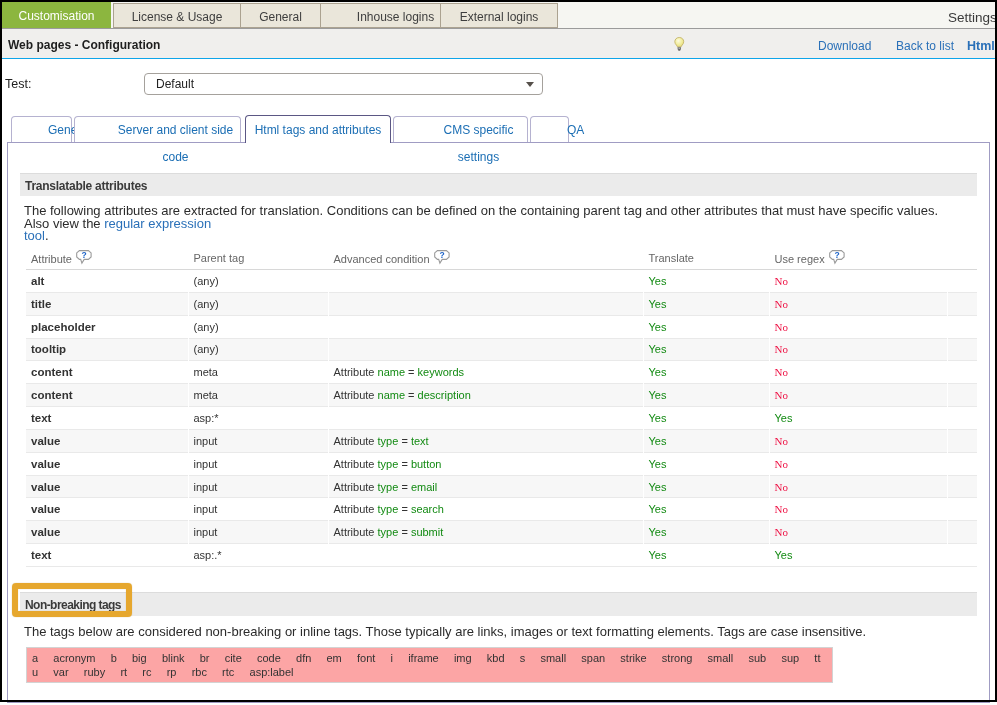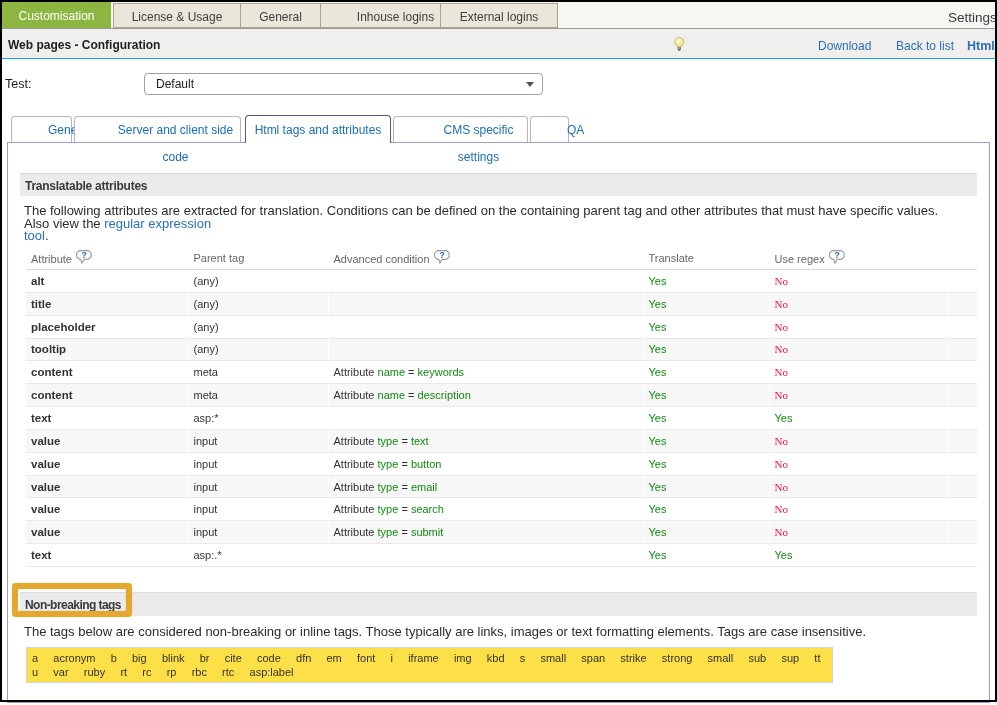--- a/index.html
+++ b/index.html
@@ -66,21 +66,21 @@
   #tbl tbody tr + tr td { border-top:1px solid #e9e9e9; }
   #tbl tbody tr:last-child td { border-bottom:1px solid #e9e9e9; }
   #tbl tbody tr:nth-child(even) { background:#f7f7f7; }
   #tbl td + td, #tbl th + th { border-left:1px solid #fff; }
   #tbl td.b { font-weight:bold; font-size:11.5px; }
   #tbl td.yes { color:#128a12; }
   #tbl td.no  { color:#ee1144;font-family:Liberation Serif, serif; }
   .grn { color:#128a12; }
 
   
-  #tags { z-index:2; left:26px; top:647px; width:807px; height:36px; border:1px solid #d3d3d3; background:#fde047;
+  #tags { z-index:2; left:26px; top:647px; width:807px; height:36px; border:1px solid #d3d3d3; background:#fca5a5;
      font-size:11px; color:#333; padding:4px 8px 0 5px; line-height:13.5px; white-space:nowrap; }
   #tags span { display:inline-block; margin-right:15.2px; }
 
   svg { display:block; }
   .hicon { display:inline-block; vertical-align:-2px; margin-left:4px; }
 </style>
 </head>
 <body>
 <div id="root">
 

